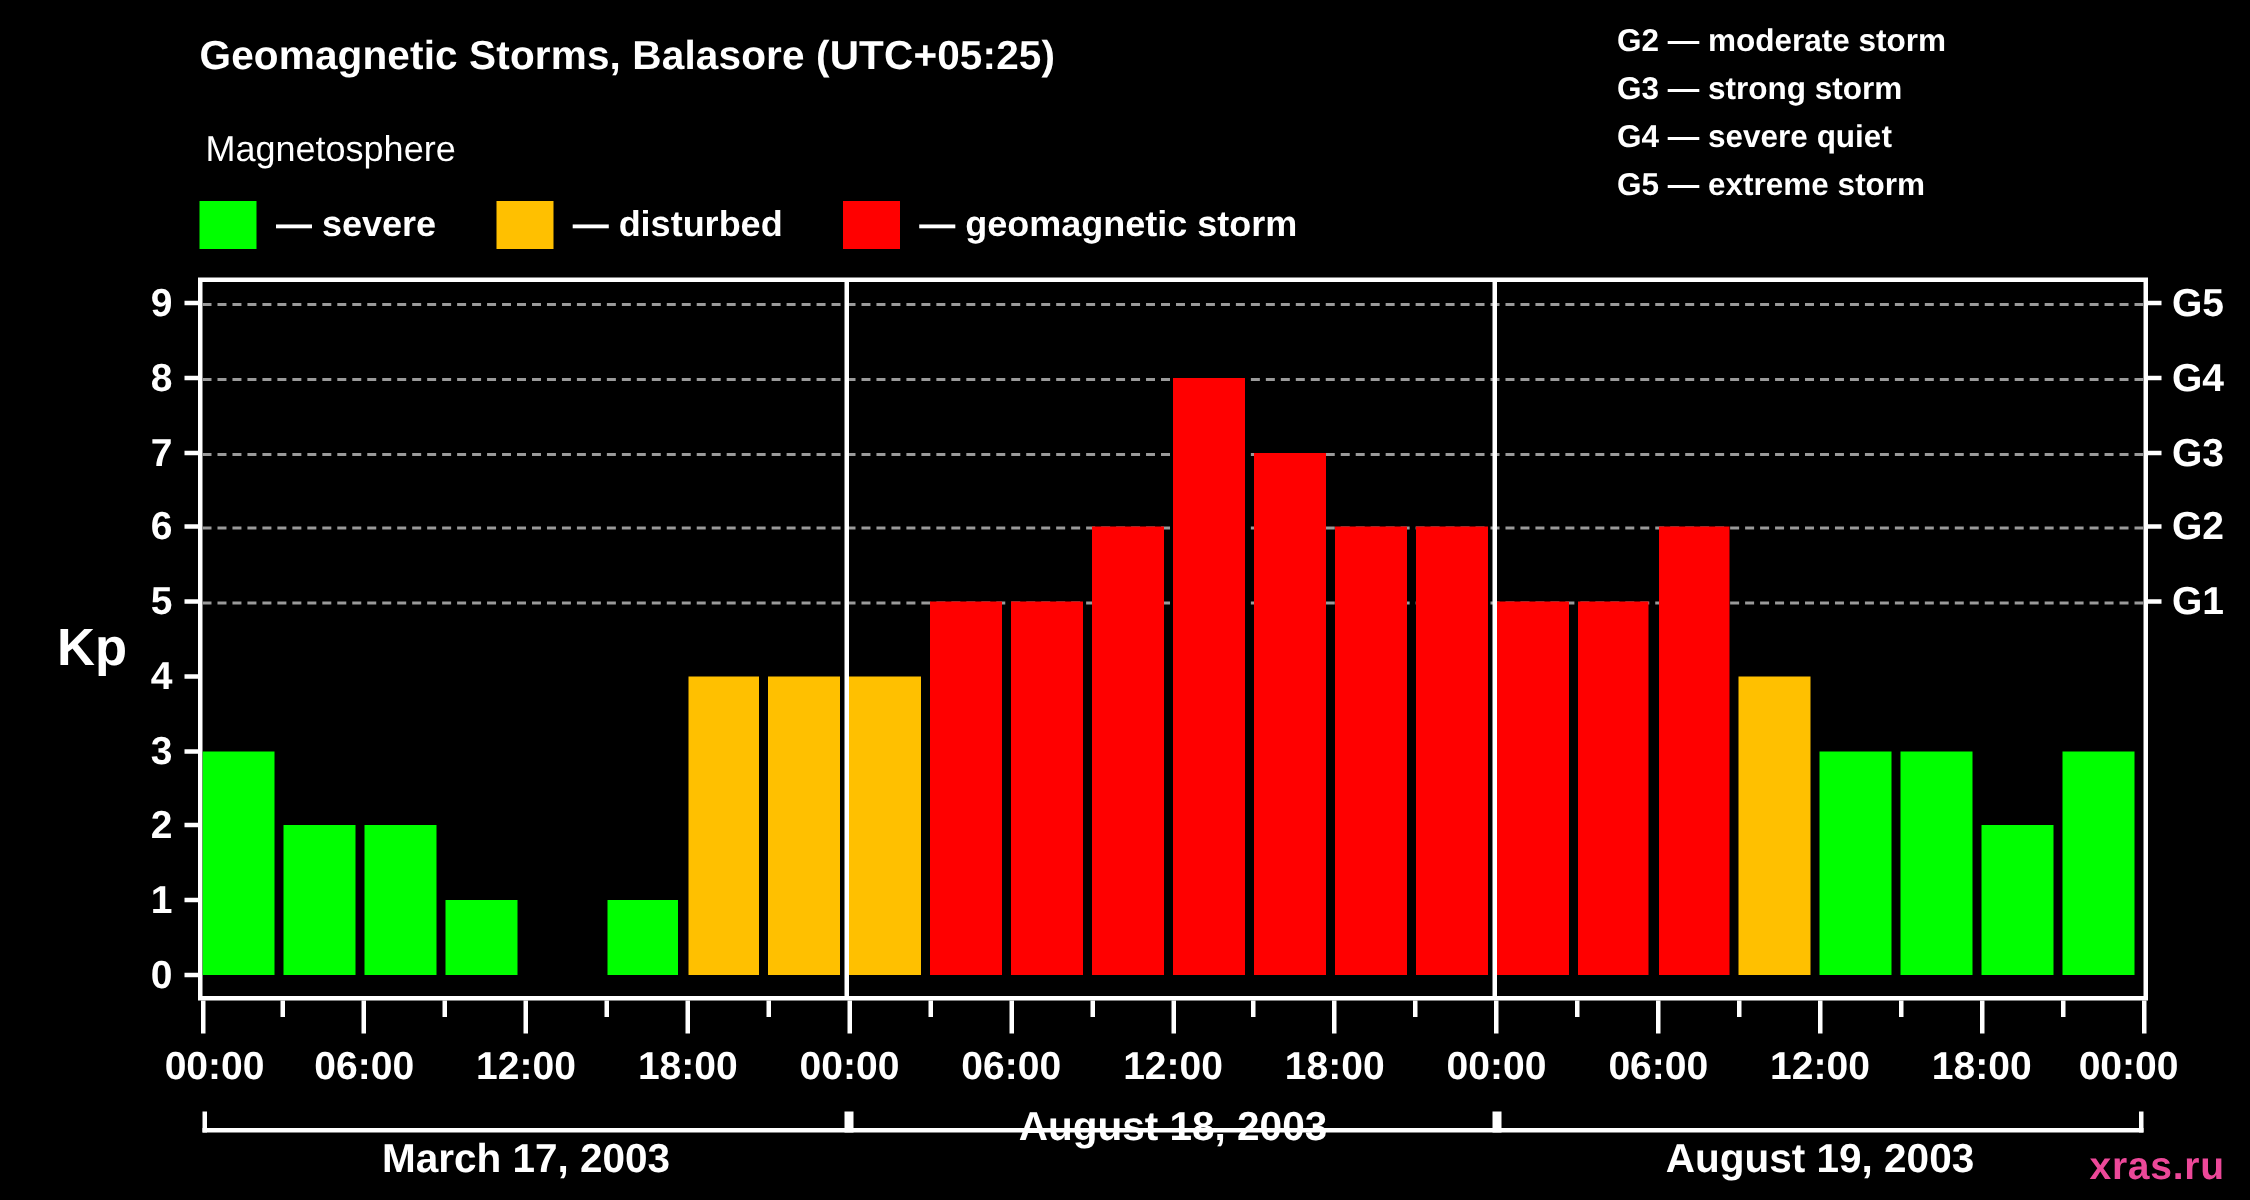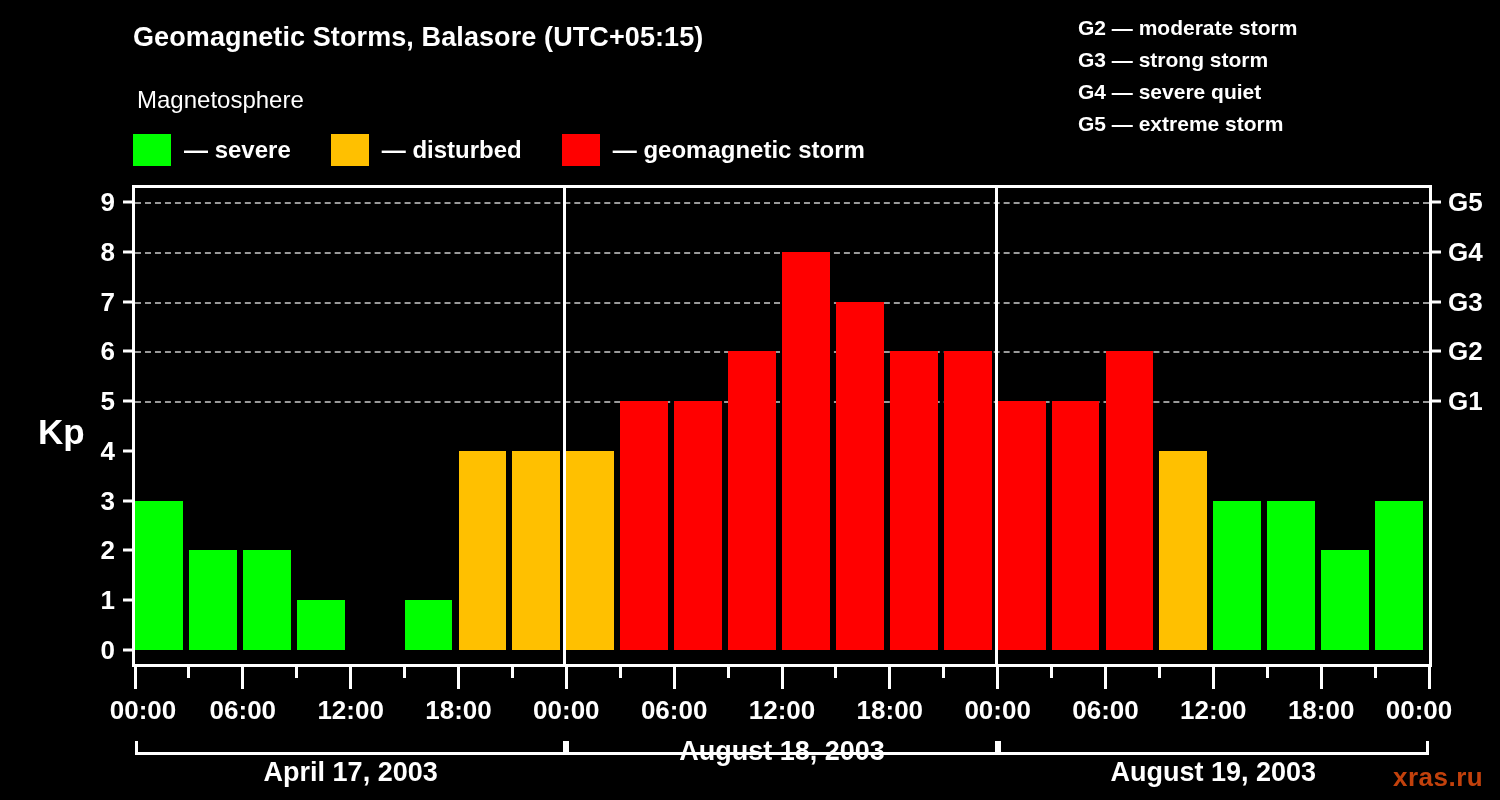--- a/index.html
+++ b/index.html
@@ -46,26 +46,26 @@
 
   
   .xtick-major{position:absolute;width:3px;background:#fff;}
   .xtick-minor{position:absolute;width:3px;background:#fff;}
   .xtime-label{position:absolute;font-size:26px;font-weight:bold;transform:translateX(-50%);white-space:nowrap;}
 
   
   .date-bracket{position:absolute;height:14px;border:3px solid #fff;border-top:none;box-sizing:border-box;}
   .date-label{position:absolute;font-size:27px;font-weight:bold;transform:translateX(-50%);white-space:nowrap;}
 
-  #watermark{left:1393px;top:762px;font-size:26px;font-weight:bold;color:#c2410c;letter-spacing:.5px;}
+  #watermark{left:1393px;top:762px;font-size:26px;font-weight:bold;color:#ec4899;letter-spacing:.5px;}
 </style>
 </head>
 <body>
 
-<div class="abs" id="chart-title">Geomagnetic Storms, Balasore (UTC+05:15)</div>
+<div class="abs" id="chart-title">Geomagnetic Storms, Balasore (UTC+05:25)</div>
 
 <div class="abs" id="legend-heading">Magnetosphere</div>
 
 <div class="abs" id="legend-row">
     <div class="legend-item">
       <span class="legend-swatch" style="background: rgb(0, 255, 0);"></span>
       <span class="legend-text">— severe</span>
     </div>
     <div class="legend-item">
       <span class="legend-swatch" style="background: rgb(255, 192, 0);"></span>
@@ -195,20 +195,20 @@
     <div class="xtime-label abs" style="left: 782px; top: 695px;">12:00</div>
     <div class="xtime-label abs" style="left: 889.833px; top: 695px;">18:00</div>
     <div class="xtime-label abs" style="left: 997.667px; top: 695px;">00:00</div>
     <div class="xtime-label abs" style="left: 1105.5px; top: 695px;">06:00</div>
     <div class="xtime-label abs" style="left: 1213.33px; top: 695px;">12:00</div>
     <div class="xtime-label abs" style="left: 1321.17px; top: 695px;">18:00</div>
     <div class="xtime-label abs" style="left: 1419px; top: 695px;">00:00</div>
   </div>
 <div id="datebar">
     <div class="date-bracket abs" style="left: 135px; width: 431.333px; top: 741px;"></div>
-    <div class="date-label abs" style="left: 350.667px; top: 757px;">April 17, 2003</div>
+    <div class="date-label abs" style="left: 350.667px; top: 757px;">March 17, 2003</div>
     <div class="date-bracket abs" style="left: 566.333px; width: 431.333px; top: 741px;"></div>
     <div class="date-label abs" style="left: 782px; top: 736px;">August 18, 2003</div>
     <div class="date-bracket abs" style="left: 997.667px; width: 431.333px; top: 741px;"></div>
     <div class="date-label abs" style="left: 1213.33px; top: 757px;">August 19, 2003</div>
   </div>
 
 <div class="abs" id="watermark">xras.ru</div>
 
 </body></html>

